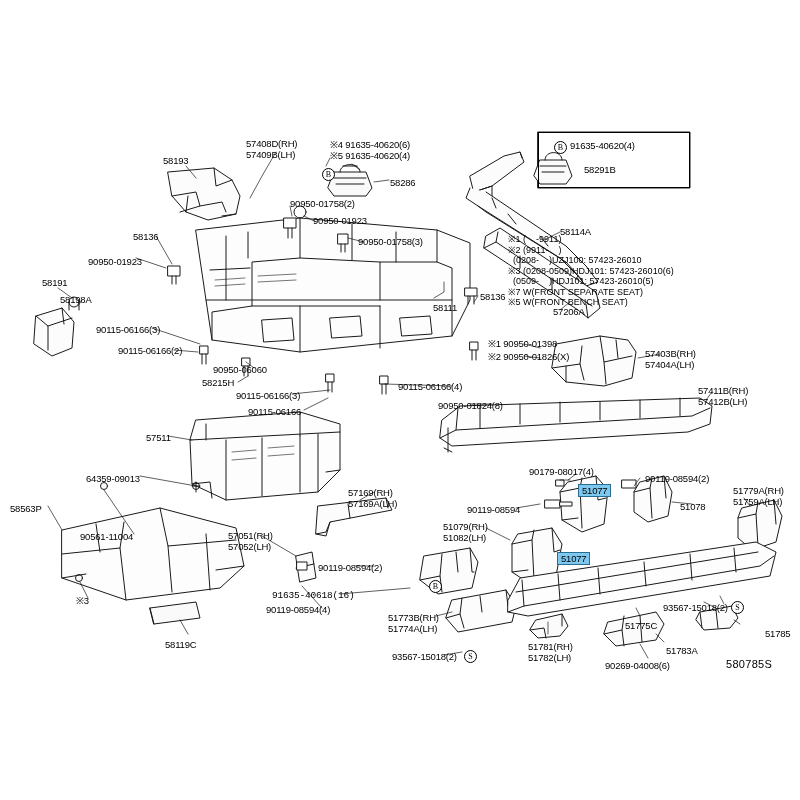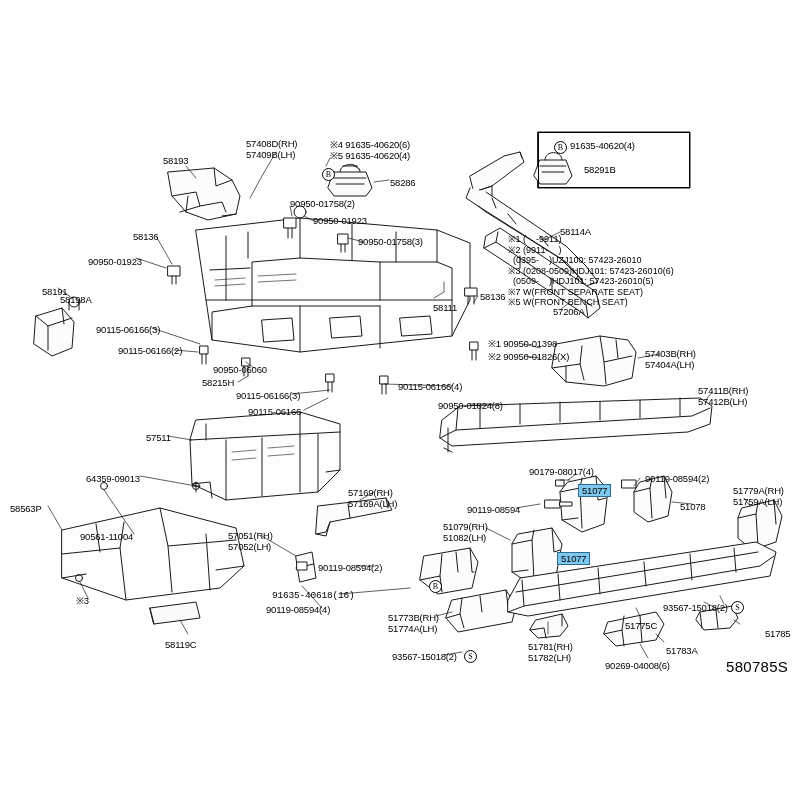--- a/index.html
+++ b/index.html
@@ -43,21 +43,21 @@
     white-space: pre;
     color: #000;
   }
   .boxed {
     position: absolute;
     border: 1px solid #000;
     box-sizing: border-box;
   }
   .corner-code {
     position: absolute;
-    font-size: 15px;
+    font-size: 11px;
     letter-spacing: 0.3px;
   }
   .circ {
     position: absolute;
     border: 1px solid #000;
     border-radius: 50%;
     width: 11px;
     height: 11px;
     font-size: 8px;
     line-height: 11px;
@@ -350,42 +350,42 @@
   <div class="boxed" style="left:538px; top:132px; width:152px; height:56px;"></div>
 
   <div class="circ" style="left:322px; top:168px;">B</div>
   <div class="circ" style="left:554px; top:141px;">B</div>
   <div class="circ" style="left:429px; top:580px;">B</div>
   <div class="circ" style="left:464px; top:650px;">S</div>
   <div class="circ" style="left:731px; top:601px;">S</div>
 
   <div class="notes" style="left:508px; top:234px;"><span>※1 (    -9911)</span>
 <span>※2 (9911-    )</span>
-<span>  (0395-    )UZJ100: 57423-26010</span>
+<span>  (0208-    )UZJ100: 57423-26010</span>
 <span>※3 (0208-0509)HDJ101: 57423-26010(6)</span>
 <span>  (0509-    )HDJ101: 57423-26010(5)</span>
 <span>※7 W(FRONT SEPARATE SEAT)</span>
 <span>※5 W(FRONT BENCH SEAT)</span></div>
 
   <div class="lbl" style="left:570px; top:140px;">91635-40620(4)</div>
   <div class="lbl" style="left:584px; top:164px;">58291B</div>
 
   <div class="lbl" style="left:163px; top:155px;">58193</div>
   <div class="lbl" style="left:246px; top:138px;">57408D(RH)
 57409B(LH)</div>
   <div class="lbl" style="left:330px; top:139px;">※4 91635-40620(6)
 ※5 91635-40620(4)</div>
   <div class="lbl" style="left:390px; top:177px;">58286</div>
   <div class="lbl" style="left:560px; top:226px;">58114A</div>
   <div class="lbl" style="left:133px; top:231px;">58136</div>
   <div class="lbl" style="left:88px; top:256px;">90950-01923</div>
   <div class="lbl" style="left:290px; top:198px;">90950-01758(2)</div>
   <div class="lbl" style="left:313px; top:215px;">90950-01923</div>
   <div class="lbl" style="left:358px; top:236px;">90950-01758(3)</div>
-  <div class="lbl" style="left:42px; top:286px;">58191</div>
+  <div class="lbl" style="left:42px; top:277px;">58191</div>
   <div class="lbl" style="left:60px; top:294px;">58198A</div>
   <div class="lbl" style="left:433px; top:276px;margin-top:26px;">58111</div>
   <div class="lbl" style="left:480px; top:291px;">58136</div>
   <div class="lbl" style="left:553px; top:306px;">57206A</div>
   <div class="lbl" style="left:96px; top:324px;">90115-06166(3)</div>
   <div class="lbl" style="left:118px; top:345px;">90115-06166(2)</div>
   <div class="lbl" style="left:488px; top:338px;">※1 90950-01398</div>
   <div class="lbl" style="left:488px; top:351px;">※2 90950-01826(X)</div>
   <div class="lbl" style="left:645px; top:348px;">57403B(RH)
 57404A(LH)</div>

